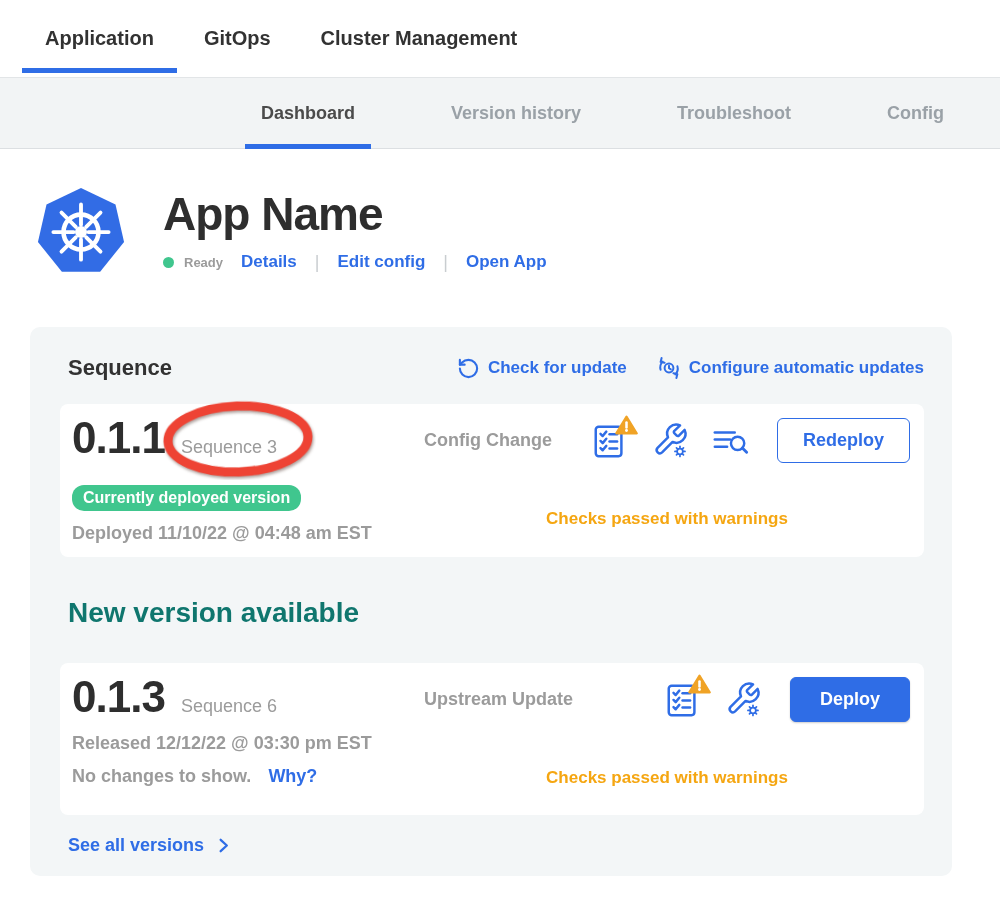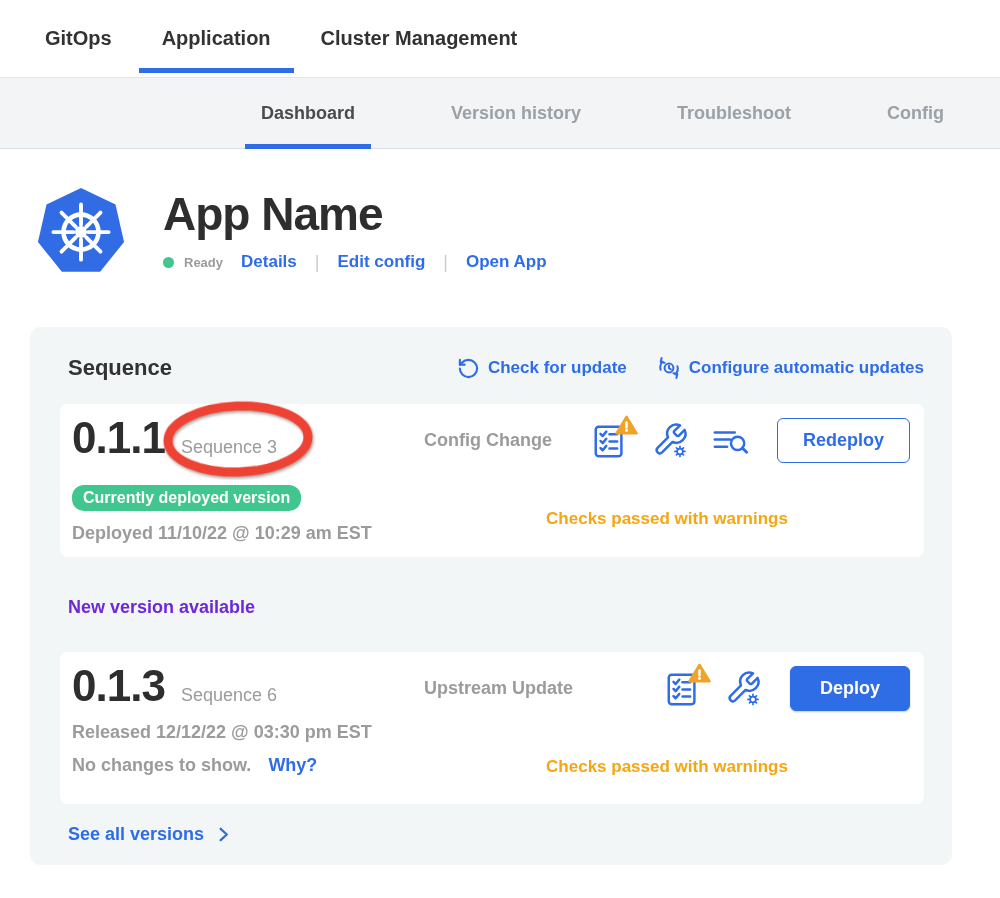--- a/index.html
+++ b/index.html
@@ -53,39 +53,39 @@
   .card-right-top{display:flex;align-items:center;}
   .change-type{font-size:18px;font-weight:700;color:#9b9b9b;margin-right:auto;}
   .icon-group{display:flex;align-items:center;gap:20px;}
   .card-icon{position:relative;width:40px;height:42px;cursor:pointer;}
   .checks-text{text-align:center;margin-top:14px;font-size:17px;font-weight:700;color:#f5a611;}
 
   .btn{font-family:inherit;font-size:18px;font-weight:700;border-radius:6px;cursor:pointer;margin-left:26px;}
   .btn-outline{background:#fff;color:#2f6de6;border:1.5px solid #2f6de6;padding:11px 25px;}
   .btn-solid{background:#2f6de6;color:#fff;border:1.5px solid #2f6de6;padding:11px 29px;box-shadow:0 1px 2px rgba(0,0,0,.2);}
 
-  .section-heading{margin:40px 0 0 8px;font-size:18px;font-weight:700;color:#6d28d9;}
+  .section-heading{margin:40px 0 0 8px;font-size:28px;font-weight:700;color:#0f766e;}
   .see-all{display:flex;align-items:center;gap:10px;margin:20px 0 0 8px;font-size:18px;font-weight:700;color:#2f6de6;cursor:pointer;width:max-content;}
 
   
   .annotation{position:absolute;left:100px;top:-4px;width:156px;height:80px;pointer-events:none;z-index:3;}
   .annotation ellipse{filter:drop-shadow(1px 2px 1.5px rgba(50,20,10,.4));}
 
   .warn-badge{position:absolute;top:-5px;right:-7px;width:23px;height:20px;}
   svg{display:block;}
 </style>
 </head>
 <body>
 
 <nav class="top-nav">
+  <div class="top-tab active">
+      <span>Application</span>
+    </div>
   <div class="top-tab">
       <span>GitOps</span>
-    </div>
-  <div class="top-tab active">
-      <span>Application</span>
     </div>
   <div class="top-tab">
       <span>Cluster Management</span>
     </div>
 </nav>
 
 <nav class="sub-nav">
   <div class="sub-tab active">
       <span>Dashboard</span>
     </div>
@@ -165,21 +165,21 @@
   <div class="card card1">
     <svg class="annotation" viewBox="0 0 156 80">
       <ellipse cx="78" cy="39" rx="70" ry="33" fill="none" stroke="#ee4334" stroke-width="9" transform="rotate(-2 78 39)"></ellipse>
     </svg>
     <div class="card-left">
       <div class="ver-row">
         <span class="ver-num">0.1.1</span>
         <span class="ver-seq">Sequence 3</span>
       </div>
       <span class="badge">Currently deployed version</span>
-      <div class="meta-text">Deployed 11/10/22 @ 10:29 am EST</div>
+      <div class="meta-text">Deployed 11/10/22 @ 04:48 am EST</div>
     </div>
     <div class="card-right">
       <div class="card-right-top">
         <span class="change-type">Config Change</span>
         <div class="icon-group">
           <span class="card-icon">
             <svg viewBox="0 0 40 40" width="38" height="40" fill="none" stroke="#2f6de6" stroke-width="2.6" stroke-linecap="round" stroke-linejoin="round">
               <rect x="5" y="6" width="27" height="31" rx="3"></rect>
               <path d="M10 13.5l2.3 2.3 3.8-4.6"></path>
                 <line x1="19.5" y1="14" x2="27.5" y2="14"></line>

